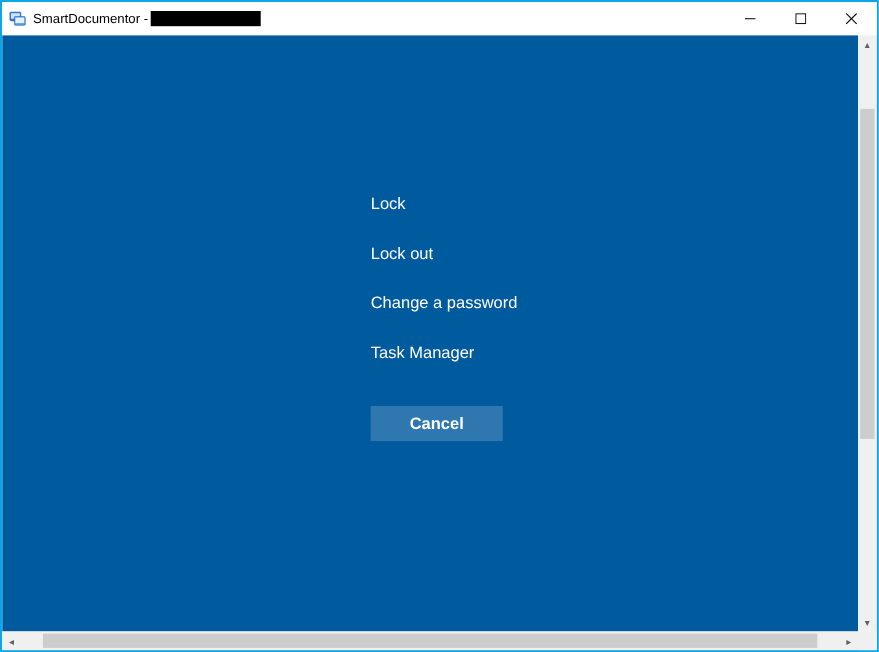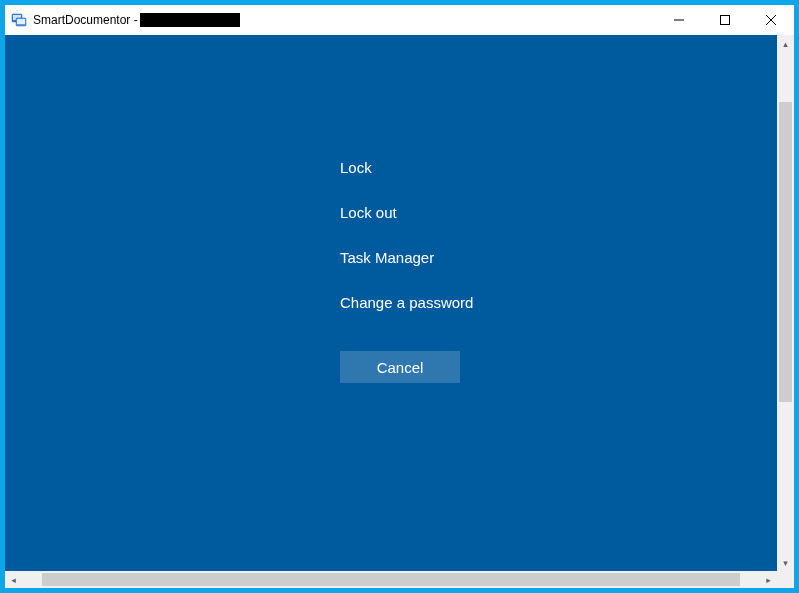--- a/index.html
+++ b/index.html
@@ -6,21 +6,21 @@
   html, body {
     width: 799px;
     height: 593px;
     font-family: "Segoe UI", Tahoma, sans-serif;
     background: #ffffff;
     overflow: hidden;
   }
   .window {
     width: 799px;
     height: 593px;
-    border: 5px solid #0ea5e9;
+    border: 2px solid #0ea5e9;
     display: flex;
     flex-direction: column;
     background: #ffffff;
   }
   .titlebar {
     height: 30px;
     display: flex;
     align-items: center;
     background: #ffffff;
     font-size: 12px;
@@ -125,38 +125,38 @@
     right: 20px;
     background: #cdcdcd;
   }
   .hscroll .corner {
     width: 17px;
     background: #f0f0f0;
   }
   .security-menu {
     position: absolute;
     left: 335px;
-    top: 124px;
+    top: 145px;
     color: #ffffff;
     font-size: 15px;
     font-weight: 300;
   }
   .security-menu .item {
     margin-bottom: 28px;
     cursor: default;
   }
   .cancel-btn {
     margin-top: 40px;
     width: 120px;
     height: 32px;
     background: rgba(255,255,255,0.18);
     color: #ffffff;
     border: none;
     font-size: 15px;
-    font-weight: 400;
+    font-weight: 700;
     font-family: inherit;
     text-align: center;
     display: flex;
     align-items: center;
     justify-content: center;
   }
 </style>
 </head>
 <body>
 
@@ -194,22 +194,22 @@
       </button>
     </div>
   </div>
 
   <div class="content-wrapper">
     <div class="content">
 
       <div class="security-menu">
         <div class="item">Lock</div>
         <div class="item">Lock out</div>
+        <div class="item">Change a password</div>
         <div class="item">Task Manager</div>
-        <div class="item">Change a password</div>
         <button class="cancel-btn">Cancel</button>
       </div>
 
     </div>
     <div class="vscroll">
       <div class="arrow">▴</div>
       <div class="track">
         <div class="thumb"></div>
       </div>
       <div class="arrow">▾</div>

